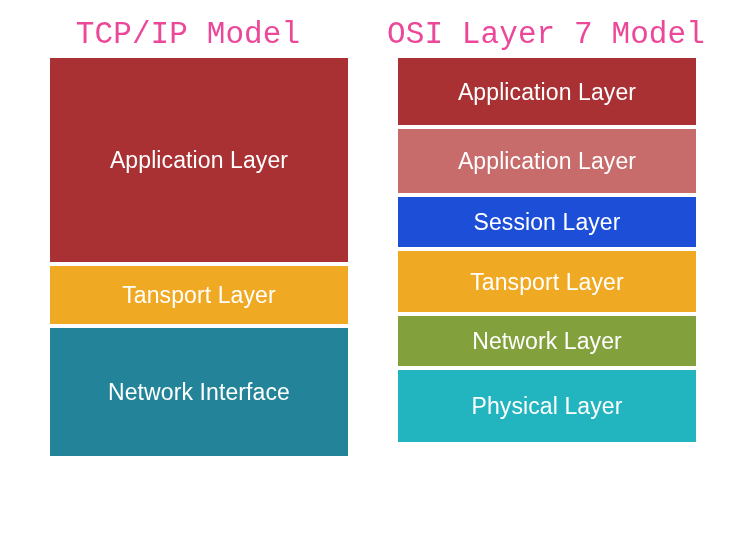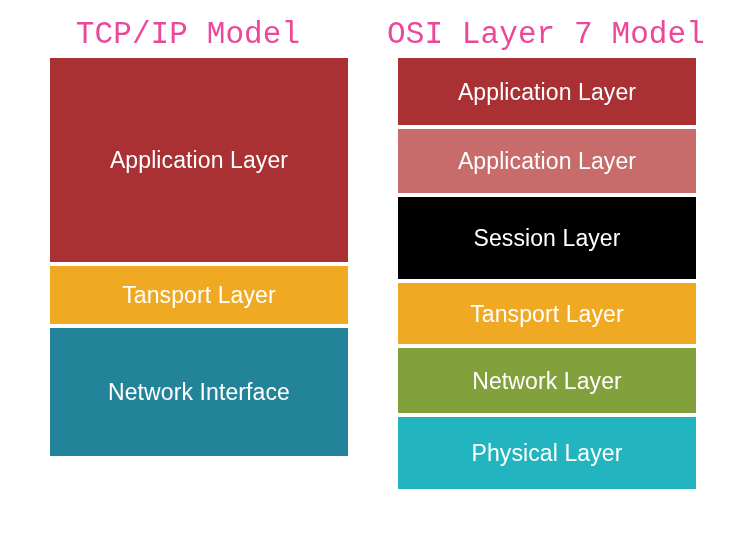--- a/index.html
+++ b/index.html
@@ -97,27 +97,27 @@
 
   <div class="column" id="column-osi">
     <div class="column-title">OSI Layer 7 Model</div>
     <div class="stack" id="stack-osi">
         <div class="layer" style="background: rgb(169, 49, 52); height: 67px;">
           <span class="layer-label">Application Layer</span>
         </div>
         <div class="layer" style="background: rgb(199, 107, 107); height: 64px;">
           <span class="layer-label">Application Layer</span>
         </div>
-        <div class="layer" style="background: #000000; height: 82px;">
+        <div class="layer" style="background: #1d4ed8; height: 50px;">
           <span class="layer-label">Session Layer</span>
         </div>
         <div class="layer" style="background: rgb(240, 169, 34); height: 61px;">
           <span class="layer-label">Tansport Layer</span>
         </div>
-        <div class="layer" style="background: rgb(130, 160, 60); height: 65px;">
+        <div class="layer" style="background: rgb(130, 160, 60); height: 50px;">
           <span class="layer-label">Network Layer</span>
         </div>
         <div class="layer" style="background: rgb(34, 180, 191); height: 72px;">
           <span class="layer-label">Physical Layer</span>
         </div>
       </div>
   </div>
 
 </div>
 

